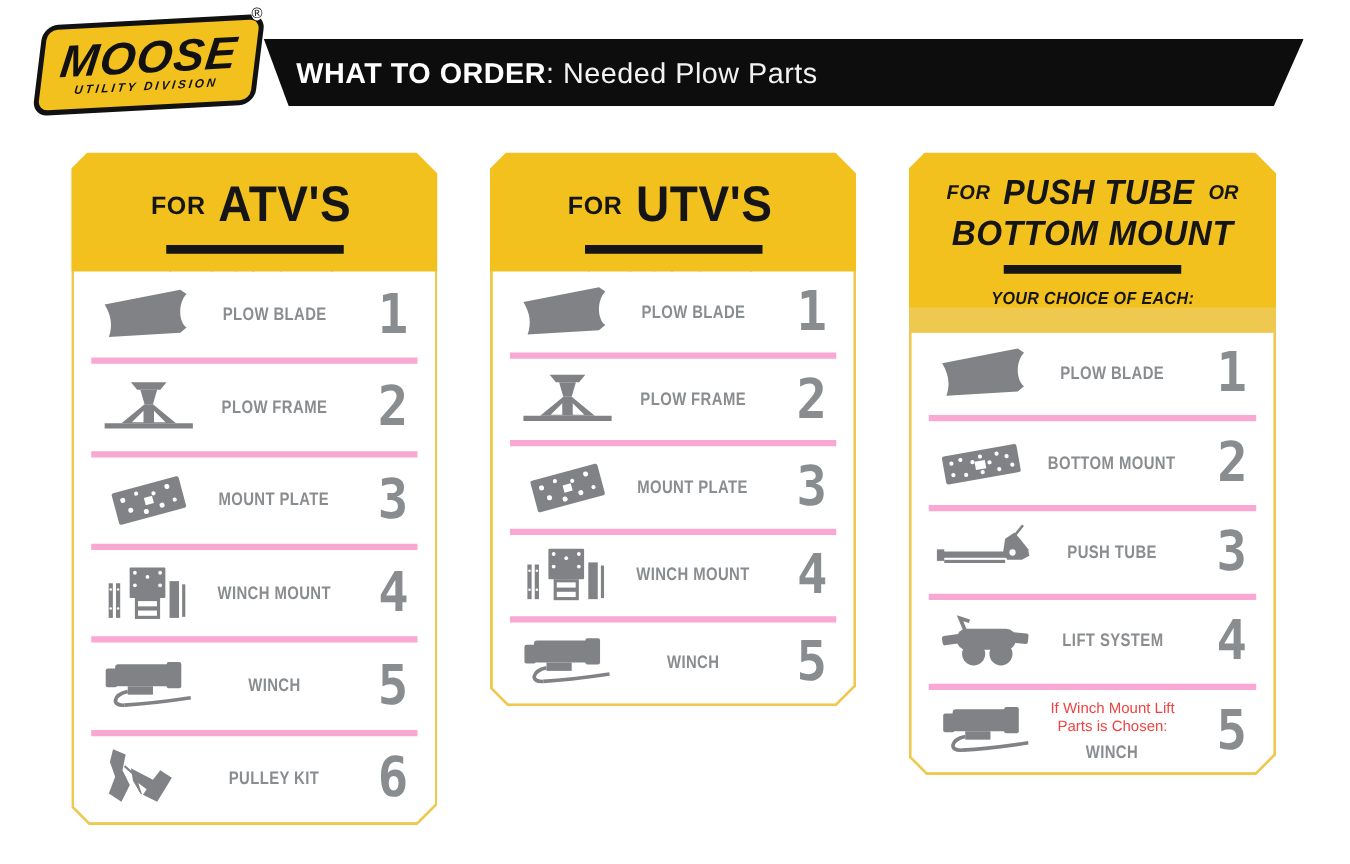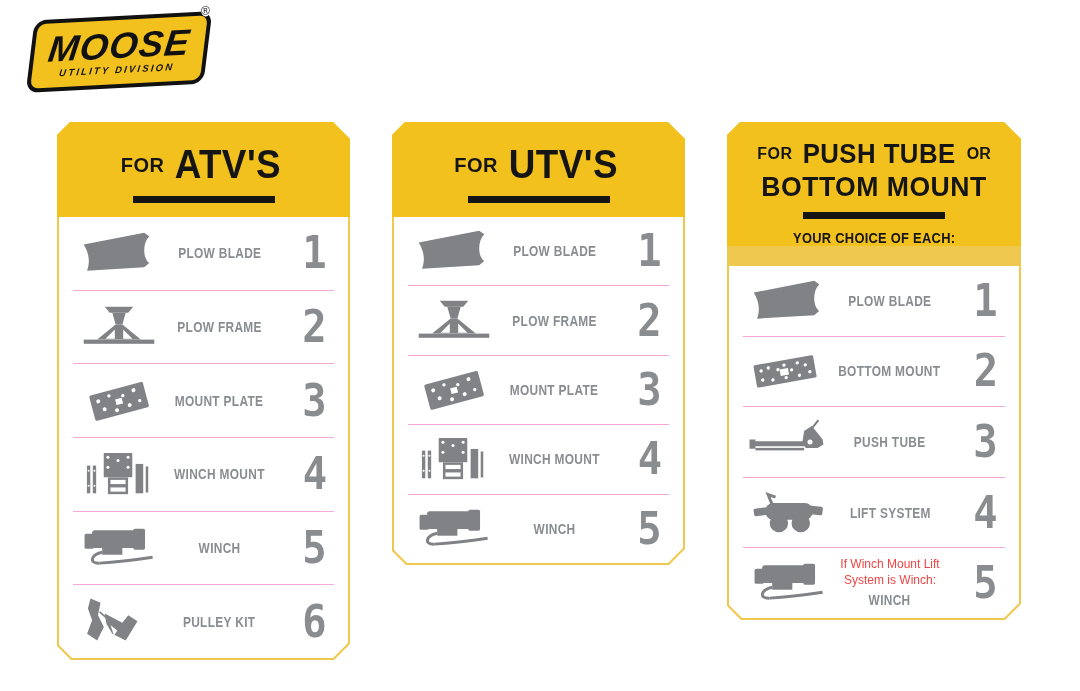--- a/index.html
+++ b/index.html
@@ -49,21 +49,21 @@
   .t-line3 { font-weight:bold; font-size:15px; letter-spacing:1.5px; display:block; margin-top:3px; }
   .head-rule { width:142px; height:7px; background:#151515; margin:9px auto 0 auto; }
   .head-sub  { font-weight:bold; font-size:14px; letter-spacing:.3px; margin-top:11px; display:inline-block; transform:scaleX(.92); }
 
   .panel-body {
     position:absolute; left:2px; right:2px; bottom:2px; background:#ffffff;
     display:flex; flex-direction:column;
     clip-path:polygon(0 0, 100% 0, 100% calc(100% - 15px), calc(100% - 15px) 100%, 13px 100%, 0 calc(100% - 13px));
   }
   .row { flex:1 1 0; display:flex; align-items:center; margin:0 14px; }
-  .row:not(:last-child) { border-bottom:1px solid #f9a8d4; }
+  .row:not(:last-child) { border-bottom:5px solid #f9a8d4; }
   .cell-icon { width:92px; display:flex; align-items:center; justify-content:center; }
   .cell-label { flex:1; text-align:center; }
   .label-txt { display:inline-block; transform:scaleX(.82); font-weight:bold; font-size:14.5px;
                letter-spacing:.4px; color:#8a8d90; white-space:nowrap; }
   .cell-num { width:60px; text-align:right; padding-right:8px;
               font-family:"DejaVu Sans Mono", monospace; font-weight:bold;
               font-size:44px; color:#8a8d8f; line-height:1; transform:scaleX(.92); transform-origin:right center; }
   .note { font-size:12px; line-height:1.3; color:#ef4444; }
   .note-label { margin-top:3px; }
   svg.part { fill:#808285; }
@@ -163,20 +163,24 @@
       <rect x="8" y="24" width="18" height="9" rx="2" transform="rotate(-8 17 28)"></rect>
       <rect x="74" y="22" width="16" height="10" rx="2" transform="rotate(6 82 27)"></rect>
       <circle cx="38" cy="42" r="11"></circle>
       <circle cx="64" cy="42" r="11"></circle>
     </symbol>
   </defs>
 </svg>
 
 <div class="stage">
 
+  <div class="titlebar">
+    <span class="t-bold">WHAT TO ORDER</span>
+      <span class="t-rest">: Needed Plow Parts</span>
+  </div>
 
   <div class="logo-wrap">
     <div class="logo">
       <div class="logo-main">MOOSE</div>
       <div class="logo-sub">UTILITY DIVISION</div>
     </div>
     <div class="logo-reg">®</div>
   </div>
 
   <div class="panel p1" style="left:57px; width:293px; height:538px;">
@@ -292,21 +296,21 @@
               <use href="#i-winch"></use>
             </svg>
           </span>
         <span class="cell-label"><span class="label-txt">WINCH</span></span>
         <span class="cell-num">5</span>
       </div>
     </div>
   </div>
 
   <div class="panel p3" style="left:727px; width:294px; height:498px;">
-    <div class="panel-head" style="height:124px;">
+    <div class="panel-head" style="height:124px;font-style:italic;">
       <div>
         <span class="t-for">FOR</span><span class="t-main">PUSH TUBE</span><span class="t-or">OR</span>
       </div>
       <span class="t-line2">BOTTOM MOUNT</span>
       <div class="head-rule"></div>
       <span class="head-sub">YOUR CHOICE OF EACH:</span>
     </div>
     <div class="panel-body" style="top:144px;">
       <div class="row">
         <span class="cell-icon">
@@ -345,21 +349,21 @@
         <span class="cell-num">4</span>
       </div>
       <div class="row">
         <span class="cell-icon">
             <svg class="part" width="84" height="52">
               <use href="#i-winch"></use>
             </svg>
           </span>
         <span class="cell-label">
           <div class="note">If Winch Mount Lift</div>
-          <div class="note">System is Winch:</div>
+          <div class="note">Parts is Chosen:</div>
           <div class="note-label"><span class="label-txt">WINCH</span></div>
         </span>
         <span class="cell-num">5</span>
       </div>
     </div>
   </div>
 
 </div>
 
 </body></html>

